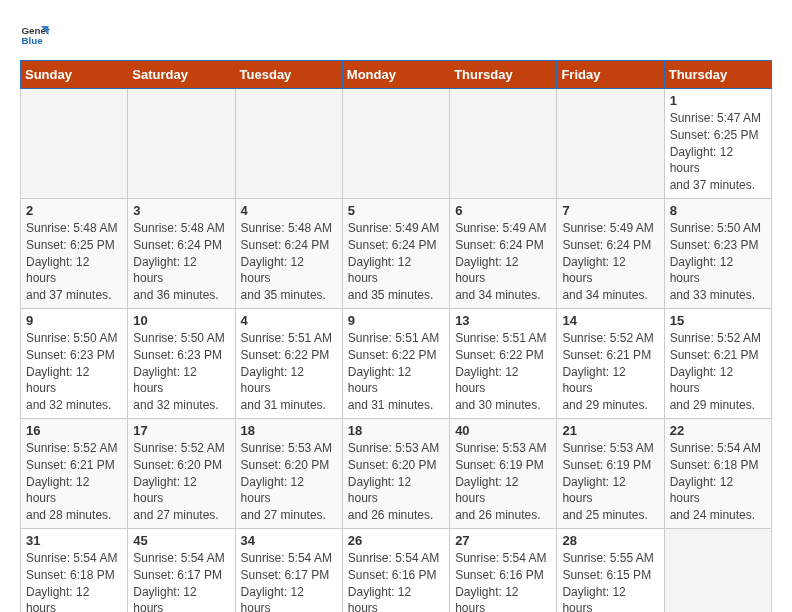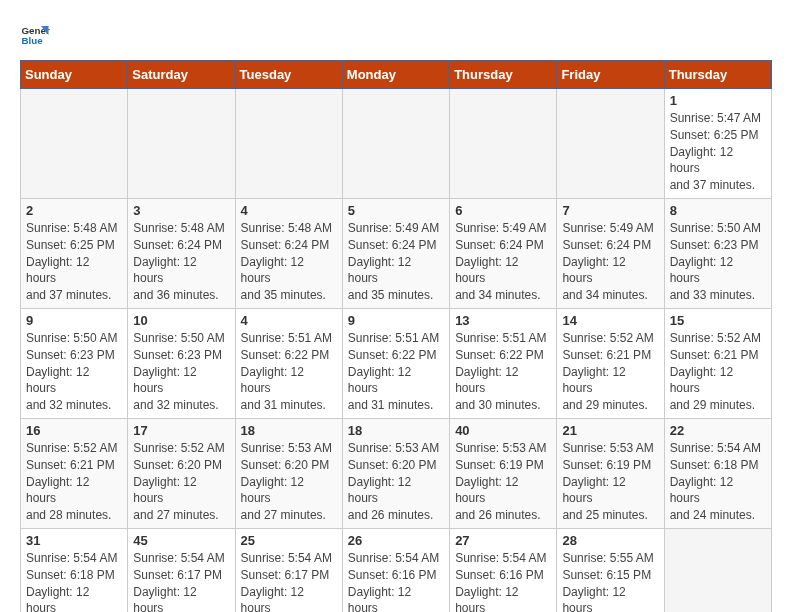--- a/index.html
+++ b/index.html
@@ -289,21 +289,21 @@
 and 24 minutes.</div>
         </td>
         <td>
           <span class="day-number">45</span>
           <div class="day-info" style="white-space: pre-line;">Sunrise: 5:54 AM
 Sunset: 6:17 PM
 Daylight: 12 hours
 and 23 minutes.</div>
         </td>
         <td>
-          <span class="day-number">25</span>
+          <span class="day-number">34</span>
           <div class="day-info" style="white-space: pre-line;">Sunrise: 5:54 AM
 Sunset: 6:17 PM
 Daylight: 12 hours
 and 22 minutes.</div>
         </td>
         <td>
           <span class="day-number">26</span>
           <div class="day-info" style="white-space: pre-line;">Sunrise: 5:54 AM
 Sunset: 6:16 PM
 Daylight: 12 hours

